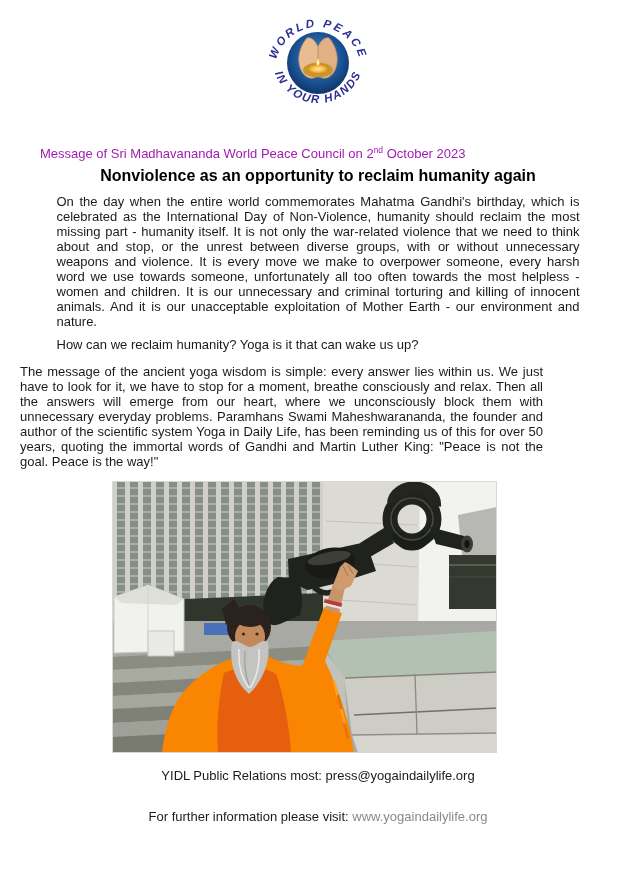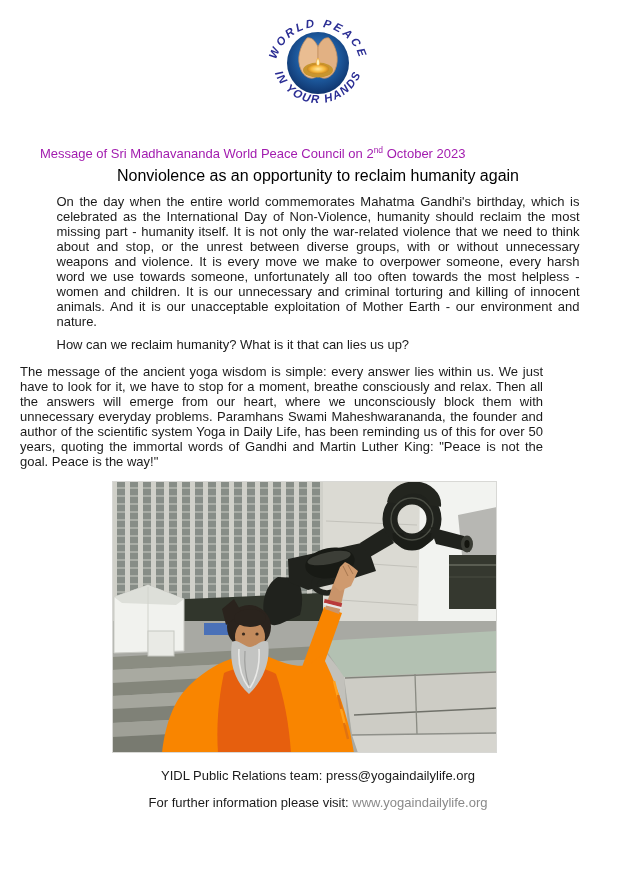--- a/index.html
+++ b/index.html
@@ -4,28 +4,28 @@
 <style>
   html,body { margin:0; padding:0; background:#ffffff; }
   .page {
     width:636px; height:889px; position:relative; overflow:hidden;
     background:#ffffff; color:#1b1b1b;
     font-family:"Liberation Sans", sans-serif;
   }
   .logo { display:block; margin:13px auto 0; }
   .msg-line { margin-top:33px; text-align:left; font-size:13px; color:#a21caf;margin-left:40px; }
   .msg-line sup { font-size:8.5px; vertical-align:super; line-height:0; }
-  .headline { margin-top:6px; text-align:center; font-size:16px; font-weight:normal; color:#000; }
+  .headline { margin-top:6px; text-align:center; font-size:16px; font-weight:bold; color:#000; }
   .para { width:523px; margin:9px auto 0; font-size:13px; line-height:15px; text-align:justify; }
   .question { width:523px; margin:7px auto 0; font-size:13px; line-height:17.4px; }
   .para2 { margin-top:11px;margin-left:20px; }
   .photo-wrap { width:385px; height:272px; margin:12px 0 0 112px; }
   .photo-wrap svg { display:block; }
   .caption  { margin-top:15px; text-align:center; font-size:13px; }
-  .caption2 { margin-top:12px; text-align:center; font-size:13px; }
+  .caption2 { margin-top:26px; text-align:center; font-size:13px; }
   .url { color:#8a8a8a; }
 </style>
 </head>
 <body>
 
 <div class="page">
 
   <svg class="logo" width="112" height="100" viewBox="0 0 112 100">
     <defs>
       <radialGradient id="water" cx="50%" cy="42%" r="62%">
@@ -57,21 +57,21 @@
     <text font-family="Liberation Sans, sans-serif" font-size="11.5" font-weight="bold" font-style="italic" fill="#2b2e94" letter-spacing="1.5">
       <textPath href="#arcBottom" startOffset="50%" text-anchor="middle">IN YOUR HANDS</textPath>
     </text>
   </svg>
 
   <div class="msg-line"><span>Message of Sri Madhavananda World Peace Council on 2</span><sup>nd</sup><span> October 2023</span></div>
 
   <div class="headline">Nonviolence as an opportunity to reclaim humanity again</div>
 
   <div class="para">On the day when the entire world commemorates Mahatma Gandhi's birthday, which is celebrated as the International Day of Non-Violence, humanity should reclaim the most missing part - humanity itself. It is not only the war-related violence that we need to think about and stop, or the unrest between diverse groups, with or without unnecessary weapons and violence. It is every move we make to overpower someone, every harsh word we use towards someone, unfortunately all too often towards the most helpless - women and children. It is our unnecessary and criminal torturing and killing of innocent animals. And it is our unacceptable exploitation of Mother Earth - our environment and nature.</div>
-  <div class="question">How can we reclaim humanity? What is it that can lies us up?</div>
+  <div class="question">How can we reclaim humanity? Yoga is it that can wake us up?</div>
   <div class="para para2">The message of the ancient yoga wisdom is simple: every answer lies within us. We just have to look for it, we have to stop for a moment, breathe consciously and relax. Then all the answers will emerge from our heart, where we unconsciously block them with unnecessary everyday problems. Paramhans Swami Maheshwarananda, the founder and author of the scientific system Yoga in Daily Life, has been reminding us of this for over 50 years, quoting the immortal words of Gandhi and Martin Luther King: "Peace is not the goal. Peace is the way!"</div>
 
   <div class="photo-wrap">
     <svg width="385" height="272" viewBox="0 0 385 272" role="img" aria-label="Paramhans Swami Maheshwarananda in orange robes reaching up to touch the Non-Violence knotted gun sculpture in front of the United Nations building">
       <defs>
         <pattern id="facade" width="13" height="8" patternUnits="userSpaceOnUse">
           <rect width="13" height="8" fill="#d0d0c9"></rect>
           <rect x="5" width="8" height="8" fill="#878d87"></rect>
           <rect x="5" y="6" width="8" height="2" fill="#a9ada6"></rect>
         </pattern>
@@ -188,16 +188,16 @@
         <path d="M120,161 C117,180 122,200 137,213 C151,200 159,180 156,161
                  C150,157 144,166 138,166 C132,166 126,157 120,161 Z" fill="#c3c4c2"></path>
         <path d="M127,168 C126,184 130,198 137,207 M147,168 C148,184 144,198 138,207" stroke="#e9e9e7" stroke-width="1.6" fill="none"></path>
         <path d="M133,170 C132,184 134,196 137,204" stroke="#9fa09e" stroke-width="1.2" fill="none"></path>
       </g>
 
       <rect x="0.5" y="0.5" width="384" height="271" fill="none" stroke="#d8d8d5" stroke-width="1"></rect>
     </svg>
   </div>
 
-  <div class="caption">YIDL Public Relations team: press@yogaindailylife.org</div>
+  <div class="caption">YIDL Public Relations most: press@yogaindailylife.org</div>
   <div class="caption2"><span>For further information please visit: </span><span class="url">www.yogaindailylife.org</span></div>
 
 </div>
 
 </body></html>

